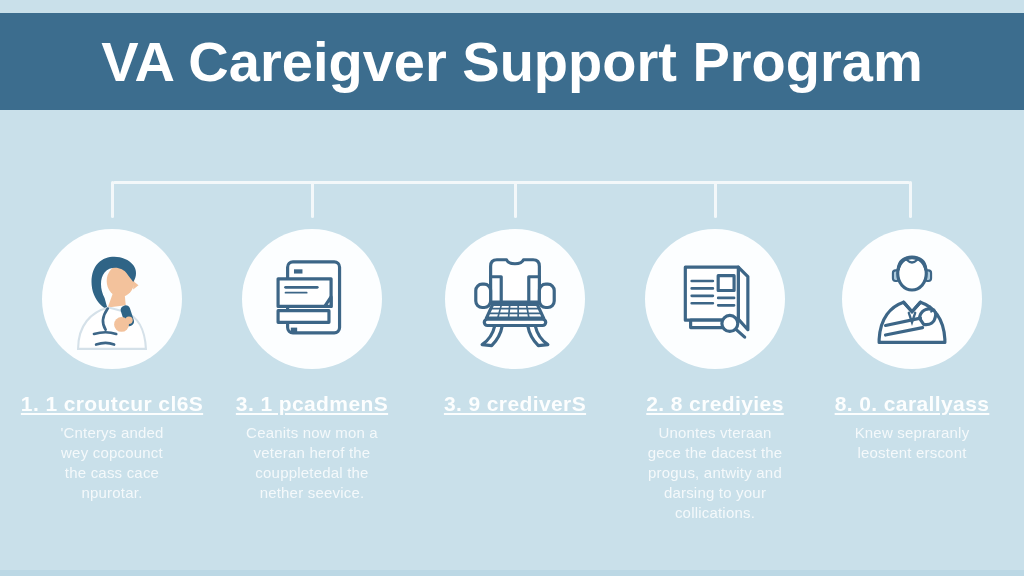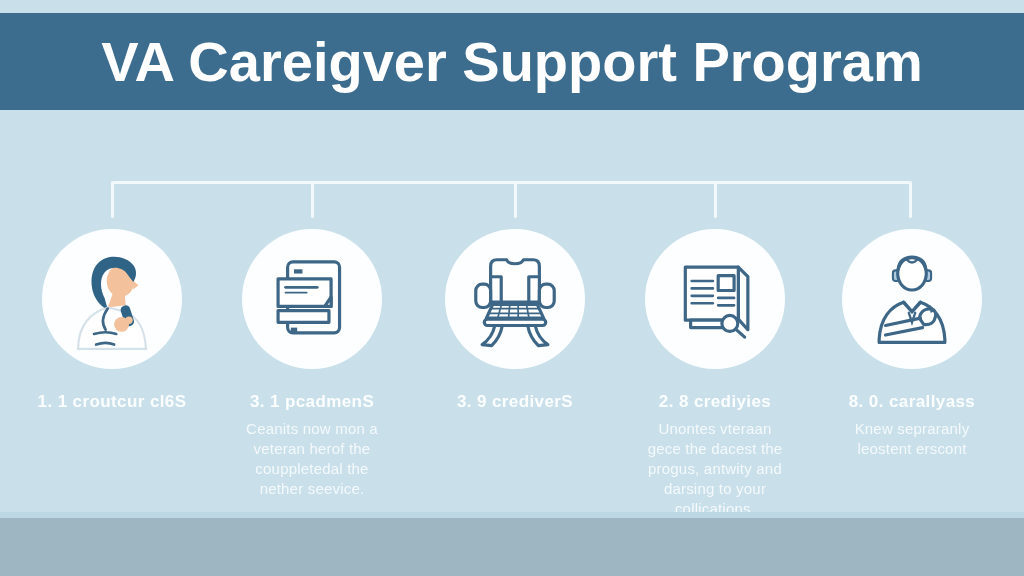--- a/index.html
+++ b/index.html
@@ -1,17 +1,17 @@
 <!DOCTYPE html>
 <html style="--background: #c9e0ea; --header: #3c6d8e; --connector: #f3f8fa; --circle_fill: #fcfeff; --icon_stroke: #3d6687; --hair: #2f6486; --skin: #f3c29c; --bottom_strip: #bcd8e5;"><head>
 <meta charset="utf-8">
 <style>
   html,body{margin:0;padding:0;background:#9db6c2;}
   .stage{
-    position:relative;width:1024px;height:518px;overflow:hidden;
+    position:relative;width:1024px;height:576px;overflow:hidden;
     background:var(--background,#c9e0ea);
     font-family:"Liberation Sans",sans-serif;
   }
   .header-band{
     position:absolute;left:0;top:13px;width:1024px;height:97px;
     background:var(--header,#3c6d8e);
     display:flex;align-items:center;justify-content:center;
   }
   .title{
     color:#ffffff;font-weight:bold;font-size:56px;letter-spacing:0px;
@@ -32,22 +32,22 @@
   .col{
     position:absolute;top:229px;width:204px;text-align:center;
   }
   .circle{
     width:140px;height:140px;border-radius:50%;
     background:var(--circle_fill,#fcfeff);
     margin:0 auto;display:flex;align-items:center;justify-content:center;
   }
   .circle svg{width:106px;height:106px;display:block;}
   .step-heading{
-    margin-top:23px;font-size:17px;font-weight:bold;
-    color:rgba(255,255,255,0.95);letter-spacing:0.4px;
+    margin-top:23px;font-size:21px;font-weight:bold;
+    color:rgba(255,255,255,0.95);letter-spacing:0.4px;text-decoration:underline;
   }
   .step-body{
     margin-top:7px;font-size:15px;line-height:20px;
     color:rgba(255,255,255,0.8);letter-spacing:0.2px;
     white-space:pre-line;
   }
   .o{stroke:var(--icon_stroke,#3d6687);stroke-width:3;fill:#ffffff;
      stroke-linejoin:round;stroke-linecap:round;}
   .thin{stroke:var(--icon_stroke,#3d6687);fill:none;stroke-linecap:round;}
 </style>
@@ -76,20 +76,24 @@
         <path d="M51,44 L62,46 L63,56 L46,58 Z" fill="#f3c29c"></path>
         <path d="M18,97 C18,75 30,62 47,58 L62,62 C75,67 81,78 82,97 Z" fill="#ffffff" stroke="#d5e1e9" stroke-width="2"></path>
         <path d="M46,59 C41,66 40,73 44,79" class="thin" stroke-width="2.5" stroke="#44688a"></path>
         <path d="M33,83 C40,81 48,81 54,83 M35,93 C41,91 47,91 52,93" class="thin" stroke-width="2.5" stroke="#c3d4dd"></path>
         <rect x="60" y="56" width="9" height="20" rx="4" fill="#2f6486" transform="rotate(-18 64 66)"></rect>
         <circle cx="59" cy="74" r="7" fill="#f3c29c"></circle>
         <circle cx="66" cy="70" r="3.5" fill="#f3c29c"></circle>
       </svg>
     </div>
     <div class="step-heading">1. 1 croutcur cl6S</div>
+    <div class="step-body">'Cnterys anded
+wey copcounct
+the cass cace
+npurotar.</div>
   </div>
 
   <div class="col" style="left:210px">
     <div class="circle">
       <svg viewBox="0 0 100 100">
         <rect x="27" y="15" width="49" height="67" rx="5" class="o"></rect>
         <rect x="33" y="22" width="8" height="4" fill="#3d6687"></rect>
         <rect x="18" y="31" width="50" height="26" class="o"></rect>
         <path d="M68,48 L62,57 L68,57 Z" class="o" stroke-width="2"></path>
         <path d="M25,39 H55" class="thin" stroke-width="2.5"></path>

